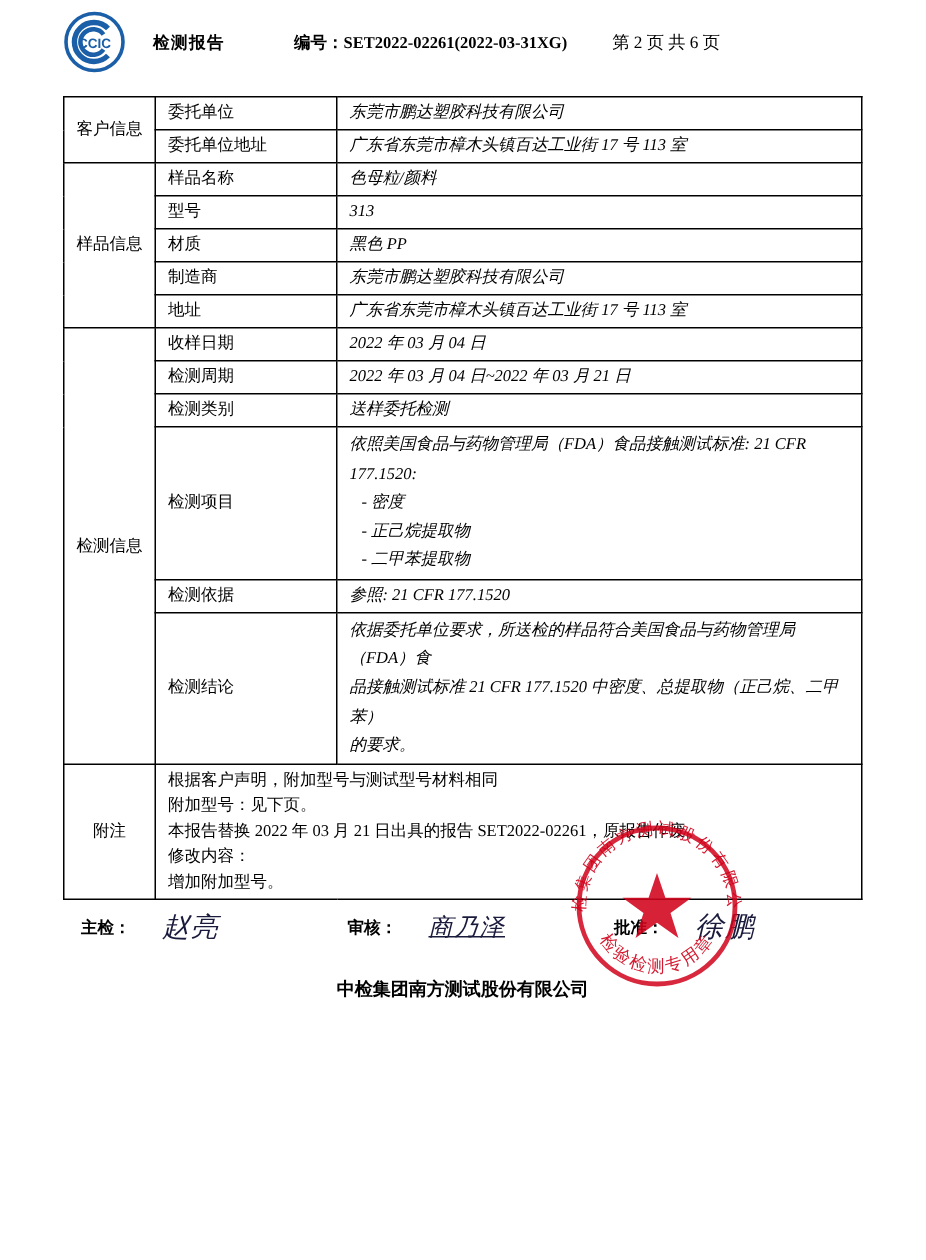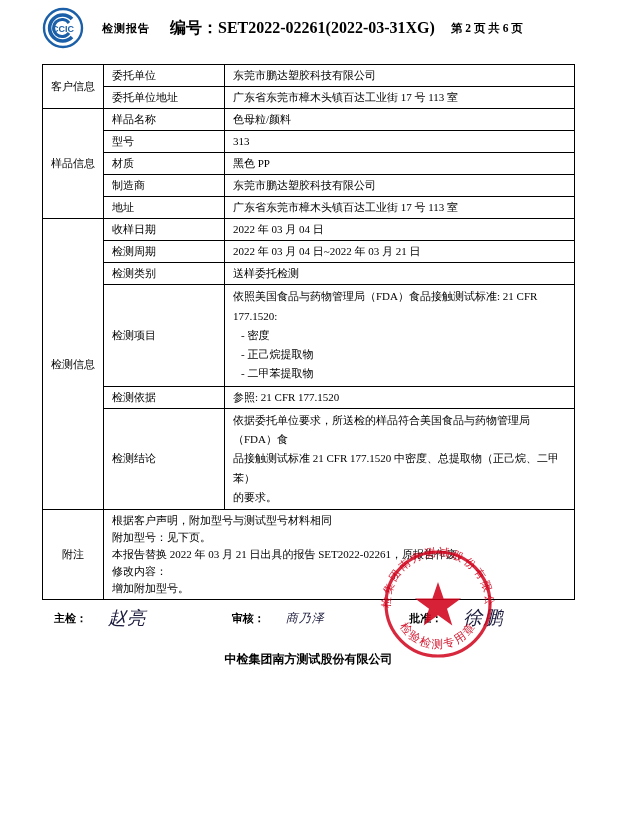--- a/index.html
+++ b/index.html
@@ -37,29 +37,29 @@
     position: relative;
   }
   .logo svg { display: block; }
   .hdr-title {
     font-size: 11px;
     font-weight: bold;
     margin-left: 18px;
     letter-spacing: 1px;
   }
   .hdr-no {
-    font-size: 16px;
+    font-size: 11px;
     font-weight: bold;
-    margin-left: 20px;
+    margin-left: 46px;
     white-space: nowrap;
   }
   .hdr-page {
     font-size: 11.5px;
-    font-weight: bold;
-    margin-left: 16px;
+    font-weight: normal;
+    margin-left: 30px;
     white-space: nowrap;
   }
   
   table.main {
     border-collapse: collapse;
     width: 533px;
     margin-top: 8px;
     table-layout: fixed;
   }
   table.main td {
@@ -77,20 +77,21 @@
   td.cat .cat-inner {
     display: block;
     line-height: 1.5;
   }
   td.lbl {
     width: 104px;
     padding-left: 10px;
   }
   td.val {
     padding-left: 10px;
+    font-style: italic;
   }
   .val-multi div { line-height: 1.75; }
   .indent { padding-left: 8px; }
   
   td.note {
     padding: 7px 10px;
     line-height: 1.9;
   }
   
   .sig-wrap {
@@ -113,21 +114,21 @@
   .sig-value { position: relative; }
   .handwrite {
     font-family: "DejaVu Serif", serif;
     font-style: italic;
     font-size: 17px;
     color: #1a1a3c;
     letter-spacing: 1px;
     margin-top: 40px;
   }
   .hw1 { font-size: 18px; }
-  .hw2 { font-size: 12px; }
+  .hw2 { font-size: 16px; text-decoration: underline; }
   .hw3 { font-size: 19px; font-family: Liberation Serif, serif; }
   .date-val { font-size: 11.5px; }
   
   .stamp {
     position: absolute;
     left: 330px;
     top: -62px;
     width: 132px;
     height: 132px;
     pointer-events: none;

